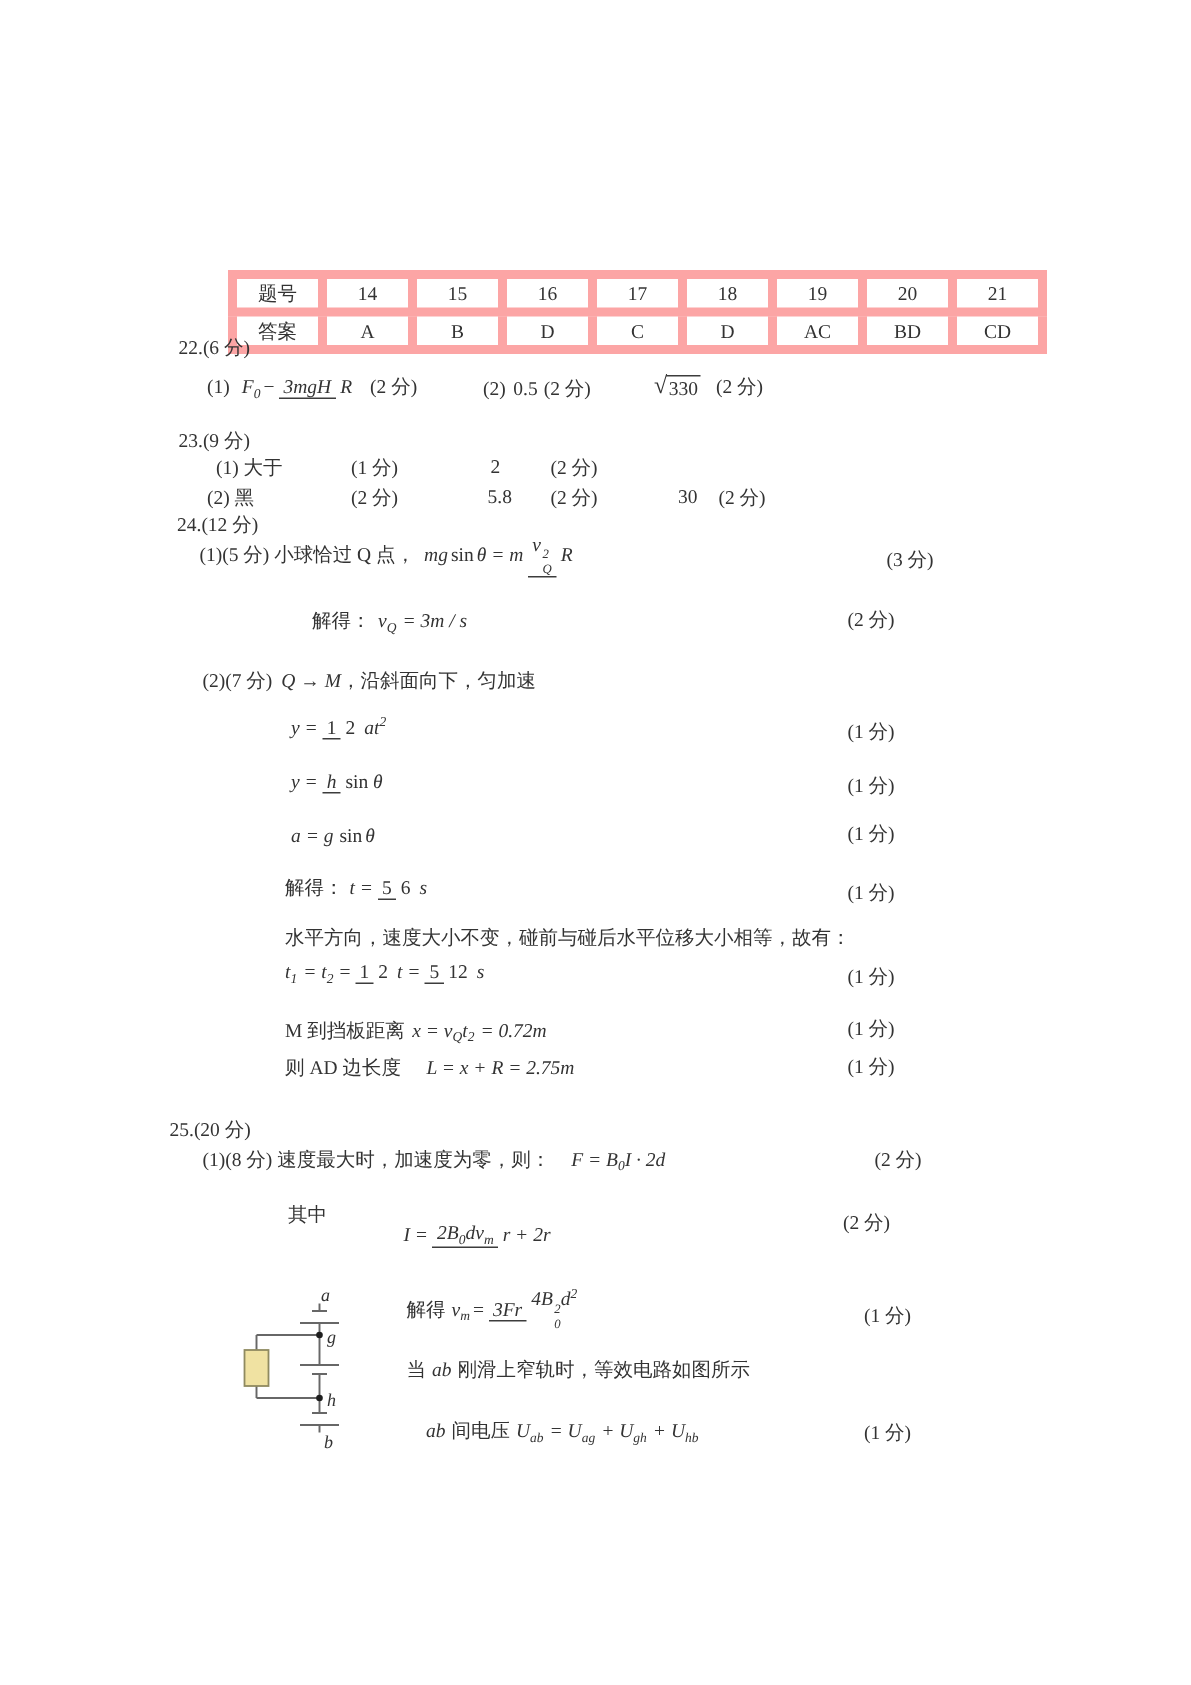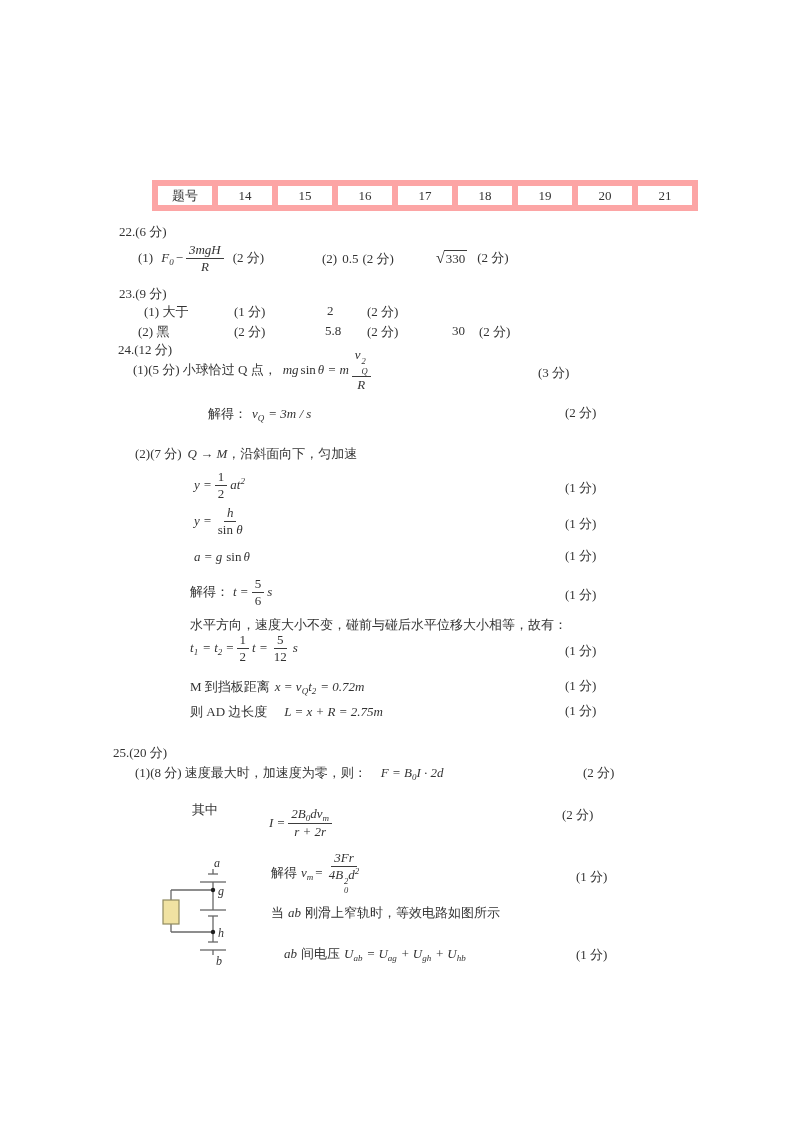--- a/index.html
+++ b/index.html
@@ -10,21 +10,21 @@
   .title{position:absolute;left:0;top:141px;width:100%;text-align:center;
          font-size:19px;font-weight:bold;color:#262626;letter-spacing:1px;}
   table.ans{position:absolute;left:152px;top:180px;border-collapse:collapse;table-layout:fixed;}
   table.ans td{border:6px solid #fca5a5;width:54px;height:19px;text-align:center;
                font-size:13px;color:#333;padding:0;}
   .it{font-style:italic;}
   sub{font-size:9px;font-style:italic;line-height:1;vertical-align:-3px;}
   sup{font-size:9px;font-style:italic;line-height:1;vertical-align:5px;}
   .ss{display:inline-flex;flex-direction:column;align-items:flex-start;font-size:8.5px;
       line-height:1.15;font-style:italic;vertical-align:-5px;margin-left:1px;}
-  .frac{display:inline-flex;flex-direction:column;align-items:center;line-height:1.2;
+  .frac{display:inline-flex;align-items:center;line-height:1.2;
         margin:0 3px;text-align:center;}
   .fn{padding:0 3px;border-bottom:1px solid #3c3c3c;}
   .fd{padding:0 3px;}
   .radical{font-size:16px;margin-right:-1px;}
   .radbody{border-top:1px solid #3c3c3c;padding:0 2px;}
   .mark{position:absolute;white-space:nowrap;}
   .ml2{margin-left:2px;}.ml4{margin-left:4px;}.ml5{margin-left:5px;}.ml6{margin-left:6px;}
   .ml8{margin-left:8px;}.ml10{margin-left:10px;}.ml14{margin-left:14px;}
   .w{stroke:#676767;stroke-width:1.3;fill:none;}
   .res{fill:#f0e2a2;stroke:#8f8a60;stroke-width:1.2;}
@@ -43,20 +43,31 @@
       <td>题号</td>
       <td>14</td>
       <td>15</td>
       <td>16</td>
       <td>17</td>
       <td>18</td>
       <td>19</td>
       <td>20</td>
       <td>21</td>
     </tr>
+    <tr>
+      <td>答案</td>
+      <td>A</td>
+      <td>B</td>
+      <td>D</td>
+      <td>C</td>
+      <td>D</td>
+      <td>AC</td>
+      <td>BD</td>
+      <td>CD</td>
+    </tr>
   </tbody>
     </table>
 
   <div class="abs" style="left:119px;top:223px;">22.(6 分)</div>
   <div class="row" style="left:138px;top:240px;height:36px;">
     <span>(1)</span>
     <span class="it ml8"><span>F</span><sub>0</sub></span>
     <span class="ml2">−</span>
     <span class="frac">
       <span class="fn it">3mgH</span>
@@ -95,21 +106,21 @@
     <span class="ml2">sin</span>
     <span class="it ml2">θ = m</span>
     <span class="frac">
       <span class="fn"><span class="it">v</span><span class="ss">
             <span>2</span>
             <span>Q</span>
           </span></span>
       <span class="fd it">R</span>
     </span>
   </div>
-  <span class="mark" style="left:538px;top:364px;text-align:right;">(3 分)</span>
+  <span class="mark" style="left:591px;top:364px;text-align:right;">(3 分)</span>
 
   <div class="row" style="left:208px;top:404px;height:20px;">
     <span>解得：</span>
     <span class="it ml5"><span>v</span><sub>Q</sub></span>
     <span class="it ml4">= 3m / s</span>
   </div>
   <span class="mark" style="left:565px;top:404px;">(2 分)</span>
 
   <div class="row" style="left:135px;top:444px;height:20px;">
     <span>(2)(7 分)</span>

